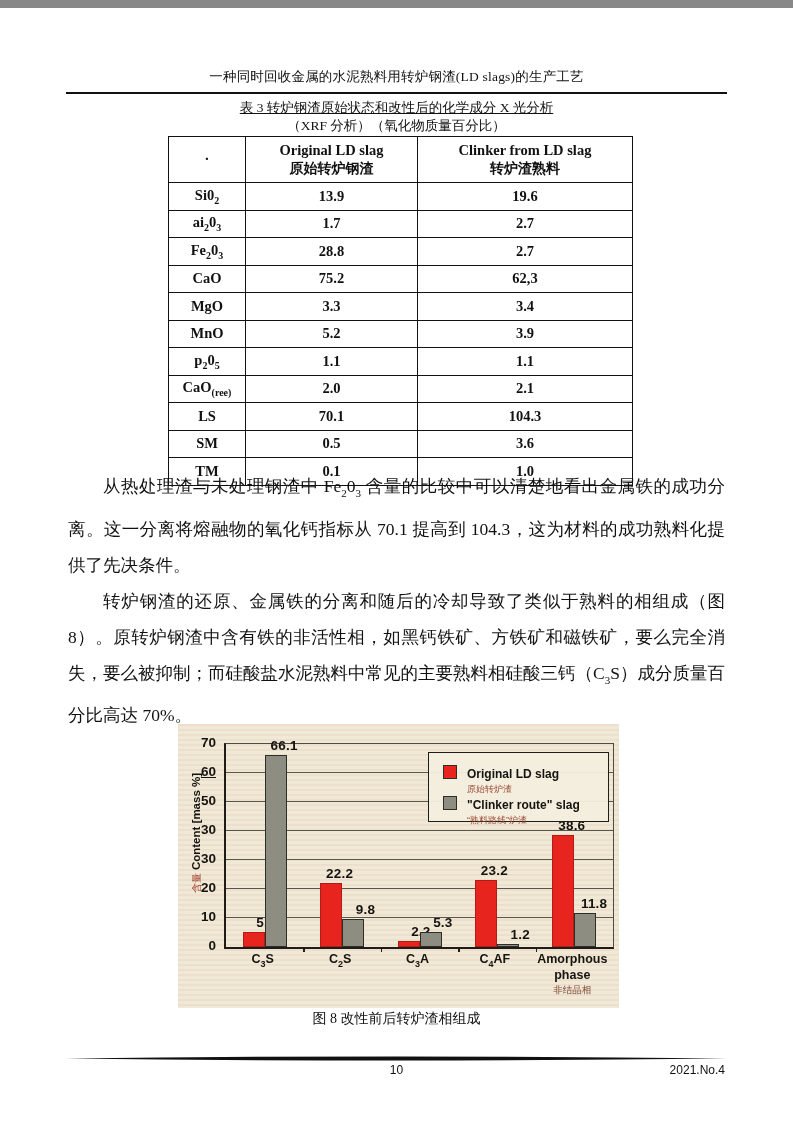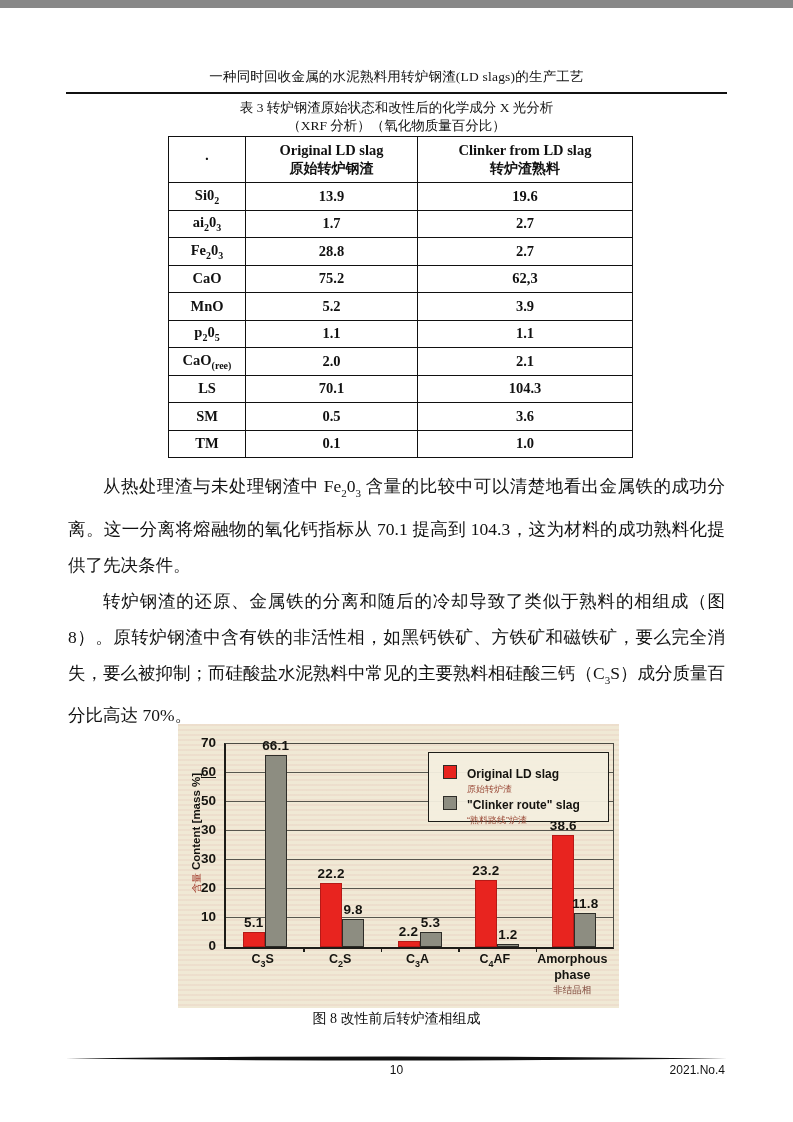--- a/index.html
+++ b/index.html
@@ -12,21 +12,21 @@
     margin:8px auto;font-family:var(--serif);color:#111;overflow:hidden;
   }
   
   .running-head{
     position:absolute;top:60px;left:68px;width:657px;text-align:center;
     font-size:13.5px;letter-spacing:.2px;color:#111;
   }
   .head-rule{position:absolute;top:84px;left:66px;width:661px;height:2px;background:#111;}
   
   .tbl-title{position:absolute;left:68px;width:657px;text-align:center;font-size:13.5px;color:#111;}
-  .t1{top:91px;}
+  .t1{top:91px;text-decoration:underline;}
   .t2{top:109px;}
   
   table.xrf{
     position:absolute;left:168px;top:128px;border-collapse:collapse;
     font-family:var(--serif);table-layout:fixed;
   }
   table.xrf th,table.xrf td{
     border:1.6px solid #111;text-align:center;vertical-align:middle;
     font-weight:bold;padding:0;
   }
@@ -56,21 +56,21 @@
   .plot{
     position:absolute;left:46px;top:19px;width:387px;height:203px;
     border-left:2px solid #1d1c18;border-bottom:2.5px solid #1d1c18;
     border-right:1px solid #4c4b44;border-top:1px solid #4c4b44;
   }
   .grid{position:absolute;left:0;width:100%;height:1px;background:#57564e;}
   .bar{position:absolute;bottom:0;box-sizing:border-box;}
   .bar.s0{border:1px solid rgba(90,10,8,.35);}
   .bar.s1{border:1px solid #2e2d28;}
   .vlabel{
-    position:absolute;width:44px;margin-left:-22px;text-align:center;
+    position:absolute;width:44px;margin-left:-22px;text-align:right;
     font-size:13.5px;font-weight:600;color:#14130f;letter-spacing:.2px;
   }
   .xtick{position:absolute;width:1.5px;height:5px;background:#1d1c18;}
   .yticks{position:absolute;left:0;top:19px;width:41px;height:203px;}
   .ytick{
     position:absolute;right:3px;width:38px;text-align:right;
     font-size:13.5px;font-weight:600;color:#14130f;
   }
   .ylabel{
     position:absolute;left:-56px;top:102px;width:150px;height:14px;
@@ -148,20 +148,25 @@
         </tr>
         <tr>
           <th class="c0">Fe<sub>2</sub>0<sub>3</sub></th>
           <td class="c1">28.8</td>
           <td class="c2">2.7</td>
         </tr>
         <tr>
           <th class="c0">CaO</th>
           <td class="c1">75.2</td>
           <td class="c2">62,3</td>
+        </tr>
+        <tr>
+          <th class="c0">MgO</th>
+          <td class="c1">3.3</td>
+          <td class="c2">3.4</td>
         </tr>
         <tr>
           <th class="c0">MnO</th>
           <td class="c1">5.2</td>
           <td class="c2">3.9</td>
         </tr>
         <tr>
           <th class="c0">p<sub>2</sub>0<sub>5</sub></th>
           <td class="c1">1.1</td>
           <td class="c2">1.1</td>

